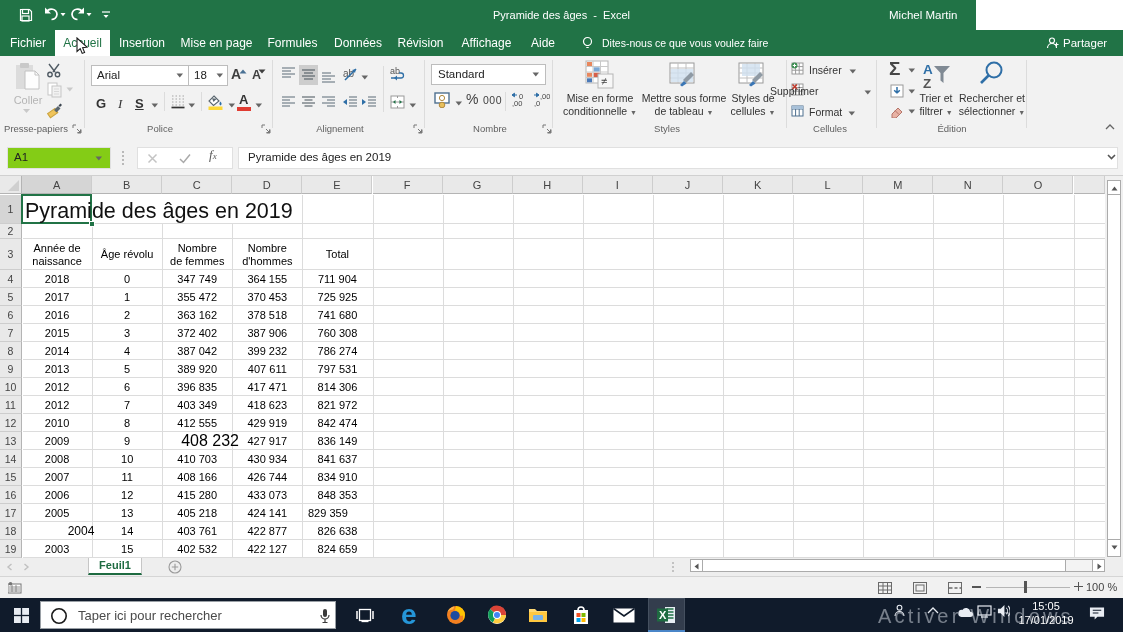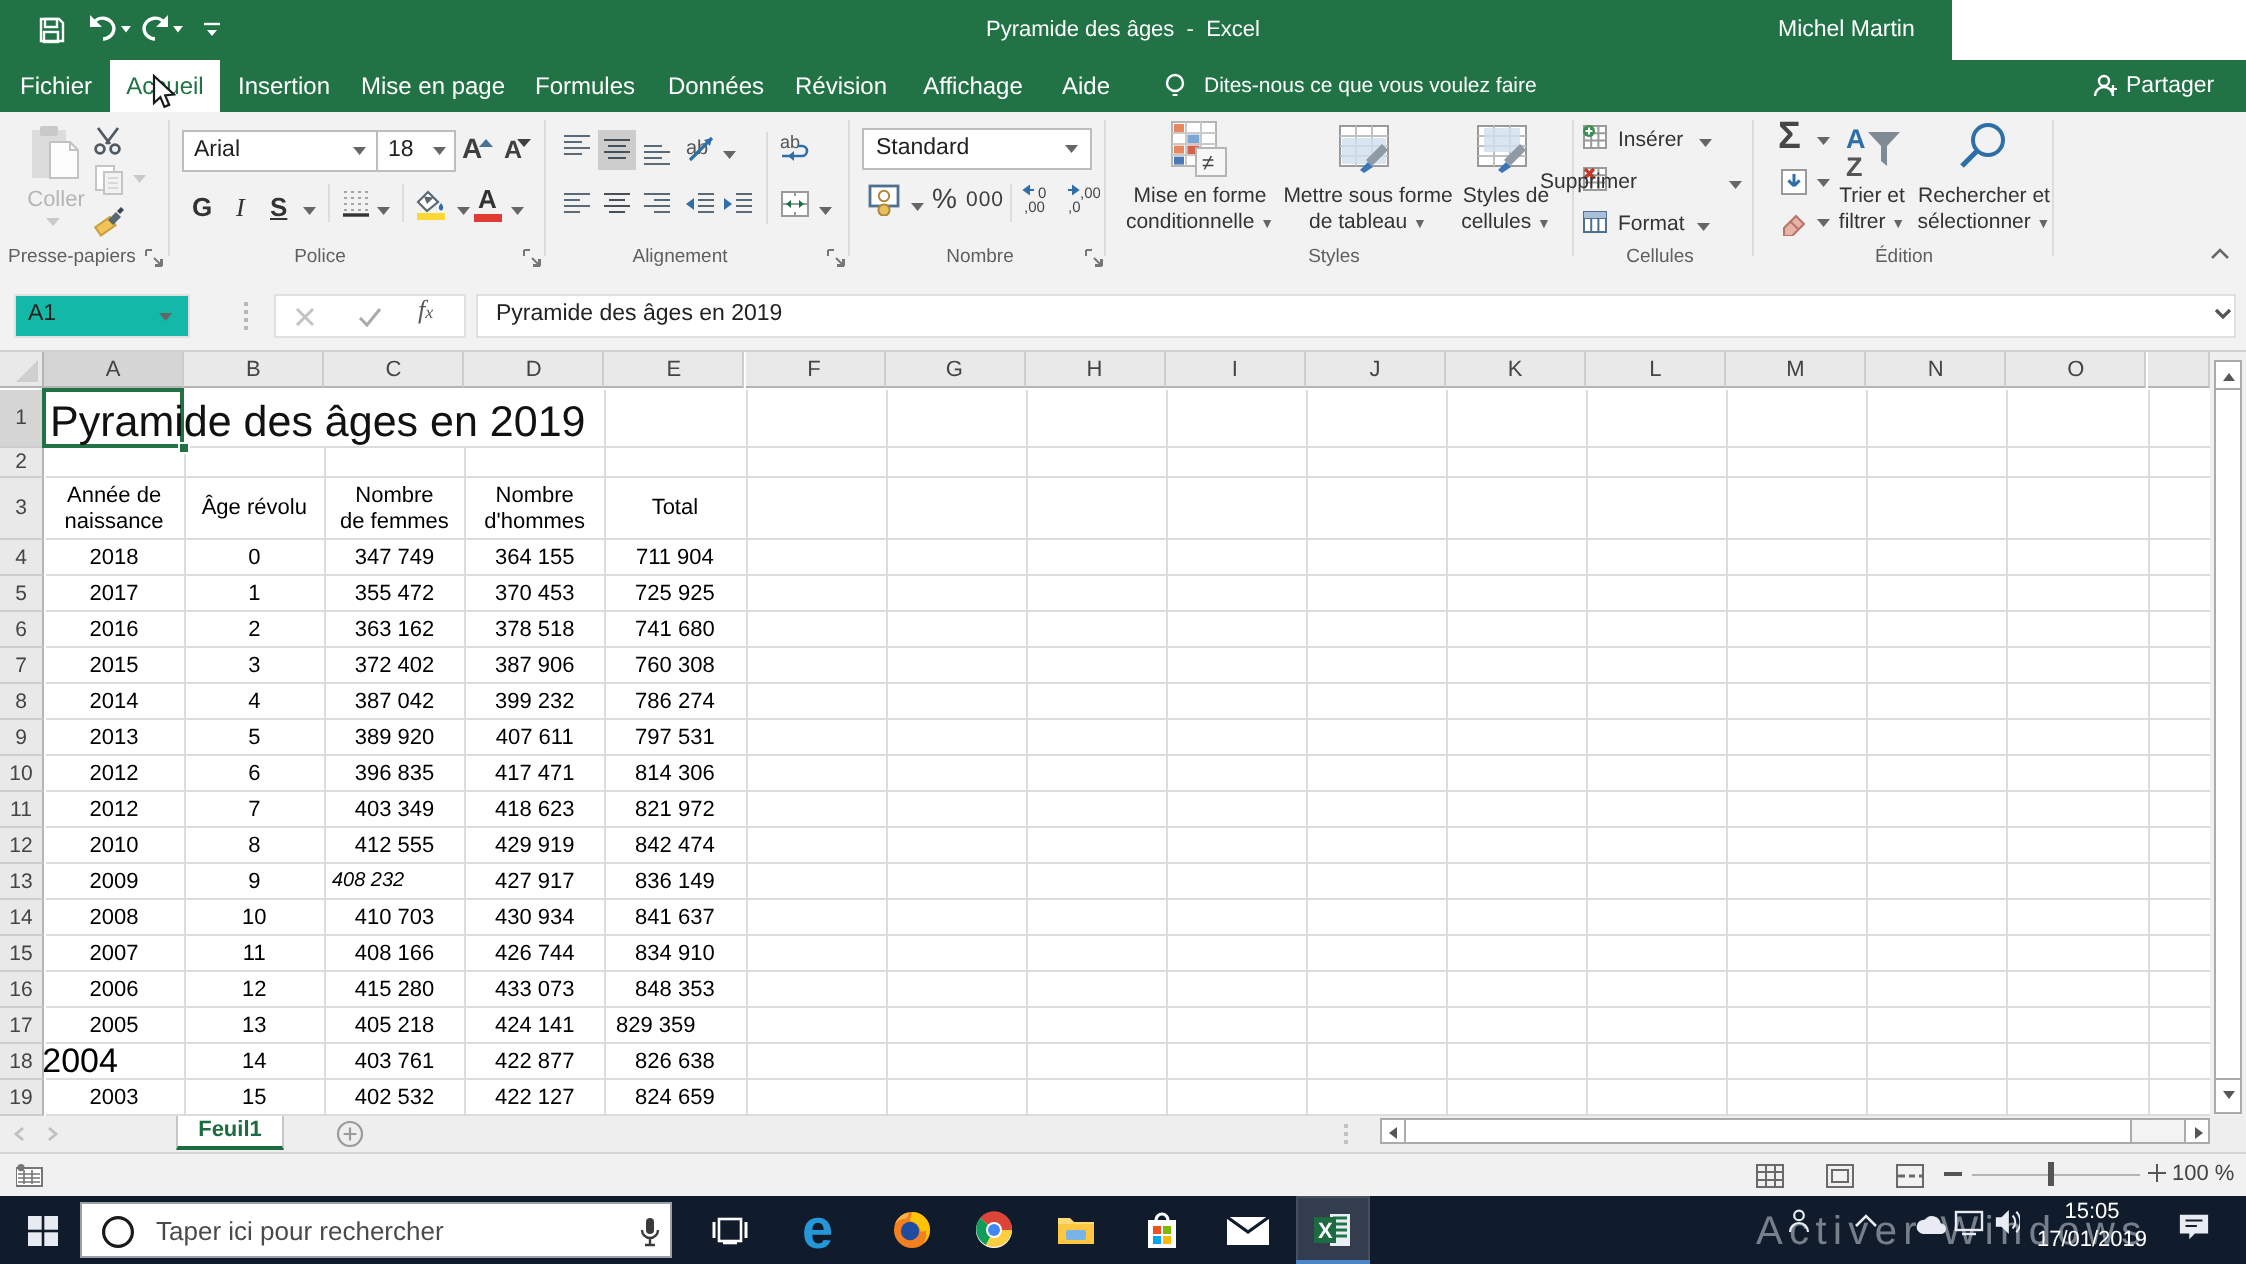--- a/index.html
+++ b/index.html
@@ -376,21 +376,21 @@
   </svg>
   <div class="abs btntext" style="left:952px;top:36px;width:80px;text-align:center;">Rechercher et</div>
   <div class="abs btntext" style="left:952px;top:49px;width:80px;text-align:center;">sélectionner <span style="font-size:7px;color:#666;">▼</span></div>
   <div class="glabel" style="left:912px;width:80px;">Édition</div>
   <div class="gsep" style="left:1026px;"></div>
   <svg class="abs" style="left:1105px;top:68px" width="10" height="6" viewBox="0 0 10 6">
       <path d="M1 5 L5 1 L9 5" fill="none" stroke="#666" stroke-width="1.3"></path>
     </svg>
 </div>
 <div class="abs" id="fbar">
-  <div class="abs" style="left:7px;top:8px;width:88px;height:22px;background:#14b8a6;border:1px solid #e0e0e0;box-sizing:border-box;">
+  <div class="abs" style="left:7px;top:8px;width:104px;height:22px;background:#84cc16;border:1px solid #e0e0e0;box-sizing:border-box;">
     <div style="margin-left:6px;font-size:11.5px;color:#222;line-height:19px;">A1</div>
     <svg class="abs" style="right:7px;top:8px" width="8" height="6" viewBox="0 0 8 6">
         <path d="M0.5 0.5 h6.5 l-3.2 4 z" fill="#666"></path>
       </svg>
   </div>
   <div class="abs" style="left:122px;top:12px;width:2px;height:14px;background:transparent;border-left:2px dotted #b9b9b9;"></div>
   <div class="abs" style="left:137px;top:8px;width:96px;height:22px;background:#fff;border:1px solid #e0e0e0;box-sizing:border-box;"></div>
   <svg class="abs" style="left:147px;top:14px" width="11" height="11" viewBox="0 0 11 11">
       <path d="M1.5 1.5 L9.5 9.5 M9.5 1.5 L1.5 9.5" stroke="#c3c3c3" stroke-width="1.5"></path>
     </svg>
@@ -537,21 +537,21 @@
       <div class="cell" style="left:162.2px;top:220.0px;width:70.1px;height:18px;line-height:18px;font-size:11px;">403 349</div>
       <div class="cell" style="left:232.3px;top:220.0px;width:70.1px;height:18px;line-height:18px;font-size:11px;">418 623</div>
       <div class="cell" style="left:302.4px;top:220.0px;width:70.1px;height:18px;line-height:18px;font-size:11px;">821 972</div>
       <div class="cell" style="left:22.0px;top:238.0px;width:70.1px;height:18px;line-height:18px;font-size:11px;">2010</div>
       <div class="cell" style="left:92.1px;top:238.0px;width:70.1px;height:18px;line-height:18px;font-size:11px;">8</div>
       <div class="cell" style="left:162.2px;top:238.0px;width:70.1px;height:18px;line-height:18px;font-size:11px;">412 555</div>
       <div class="cell" style="left:232.3px;top:238.0px;width:70.1px;height:18px;line-height:18px;font-size:11px;">429 919</div>
       <div class="cell" style="left:302.4px;top:238.0px;width:70.1px;height:18px;line-height:18px;font-size:11px;">842 474</div>
       <div class="cell" style="left:22.0px;top:256.0px;width:70.1px;height:18px;line-height:18px;font-size:11px;">2009</div>
       <div class="cell" style="left:92.1px;top:256.0px;width:70.1px;height:18px;line-height:18px;font-size:11px;">9</div>
-      <div class="cell" style="left:149px;top:256.0px;width:70.1px;height:18px;line-height:18px;font-size:10px;font-style:italic;">408 232</div>
+      <div class="cell" style="left:175px;top:256.0px;width:70.1px;height:18px;line-height:18px;font-size:16px;">408 232</div>
       <div class="cell" style="left:232.3px;top:256.0px;width:70.1px;height:18px;line-height:18px;font-size:11px;">427 917</div>
       <div class="cell" style="left:302.4px;top:256.0px;width:70.1px;height:18px;line-height:18px;font-size:11px;">836 149</div>
       <div class="cell" style="left:22.0px;top:274.0px;width:70.1px;height:18px;line-height:18px;font-size:11px;">2008</div>
       <div class="cell" style="left:92.1px;top:274.0px;width:70.1px;height:18px;line-height:18px;font-size:11px;">10</div>
       <div class="cell" style="left:162.2px;top:274.0px;width:70.1px;height:18px;line-height:18px;font-size:11px;">410 703</div>
       <div class="cell" style="left:232.3px;top:274.0px;width:70.1px;height:18px;line-height:18px;font-size:11px;">430 934</div>
       <div class="cell" style="left:302.4px;top:274.0px;width:70.1px;height:18px;line-height:18px;font-size:11px;">841 637</div>
       <div class="cell" style="left:22.0px;top:292.0px;width:70.1px;height:18px;line-height:18px;font-size:11px;">2007</div>
       <div class="cell" style="left:92.1px;top:292.0px;width:70.1px;height:18px;line-height:18px;font-size:11px;">11</div>
       <div class="cell" style="left:162.2px;top:292.0px;width:70.1px;height:18px;line-height:18px;font-size:11px;">408 166</div>
@@ -560,21 +560,21 @@
       <div class="cell" style="left:22.0px;top:310.0px;width:70.1px;height:18px;line-height:18px;font-size:11px;">2006</div>
       <div class="cell" style="left:92.1px;top:310.0px;width:70.1px;height:18px;line-height:18px;font-size:11px;">12</div>
       <div class="cell" style="left:162.2px;top:310.0px;width:70.1px;height:18px;line-height:18px;font-size:11px;">415 280</div>
       <div class="cell" style="left:232.3px;top:310.0px;width:70.1px;height:18px;line-height:18px;font-size:11px;">433 073</div>
       <div class="cell" style="left:302.4px;top:310.0px;width:70.1px;height:18px;line-height:18px;font-size:11px;">848 353</div>
       <div class="cell" style="left:22.0px;top:328.0px;width:70.1px;height:18px;line-height:18px;font-size:11px;">2005</div>
       <div class="cell" style="left:92.1px;top:328.0px;width:70.1px;height:18px;line-height:18px;font-size:11px;">13</div>
       <div class="cell" style="left:162.2px;top:328.0px;width:70.1px;height:18px;line-height:18px;font-size:11px;">405 218</div>
       <div class="cell" style="left:232.3px;top:328.0px;width:70.1px;height:18px;line-height:18px;font-size:11px;">424 141</div>
       <div class="cell" style="left:302.4px;top:328.0px;width:51px;height:18px;line-height:18px;font-size:11px;">829 359</div>
-      <div class="cell" style="left:5px;top:346.0px;width:70.1px;height:18px;line-height:18px;font-size:17px;">2004</div>
+      <div class="cell" style="left:22.0px;top:346.0px;width:70.1px;height:18px;line-height:18px;font-size:12px;padding-left:24px;">2004</div>
       <div class="cell" style="left:92.1px;top:346.0px;width:70.1px;height:18px;line-height:18px;font-size:11px;">14</div>
       <div class="cell" style="left:162.2px;top:346.0px;width:70.1px;height:18px;line-height:18px;font-size:11px;">403 761</div>
       <div class="cell" style="left:232.3px;top:346.0px;width:70.1px;height:18px;line-height:18px;font-size:11px;">422 877</div>
       <div class="cell" style="left:302.4px;top:346.0px;width:70.1px;height:18px;line-height:18px;font-size:11px;">826 638</div>
       <div class="cell" style="left:22.0px;top:364.0px;width:70.1px;height:18px;line-height:18px;font-size:11px;">2003</div>
       <div class="cell" style="left:92.1px;top:364.0px;width:70.1px;height:18px;line-height:18px;font-size:11px;">15</div>
       <div class="cell" style="left:162.2px;top:364.0px;width:70.1px;height:18px;line-height:18px;font-size:11px;">402 532</div>
       <div class="cell" style="left:232.3px;top:364.0px;width:70.1px;height:18px;line-height:18px;font-size:11px;">422 127</div>
       <div class="cell" style="left:302.4px;top:364.0px;width:70.1px;height:18px;line-height:18px;font-size:11px;">824 659</div>
     </div>

